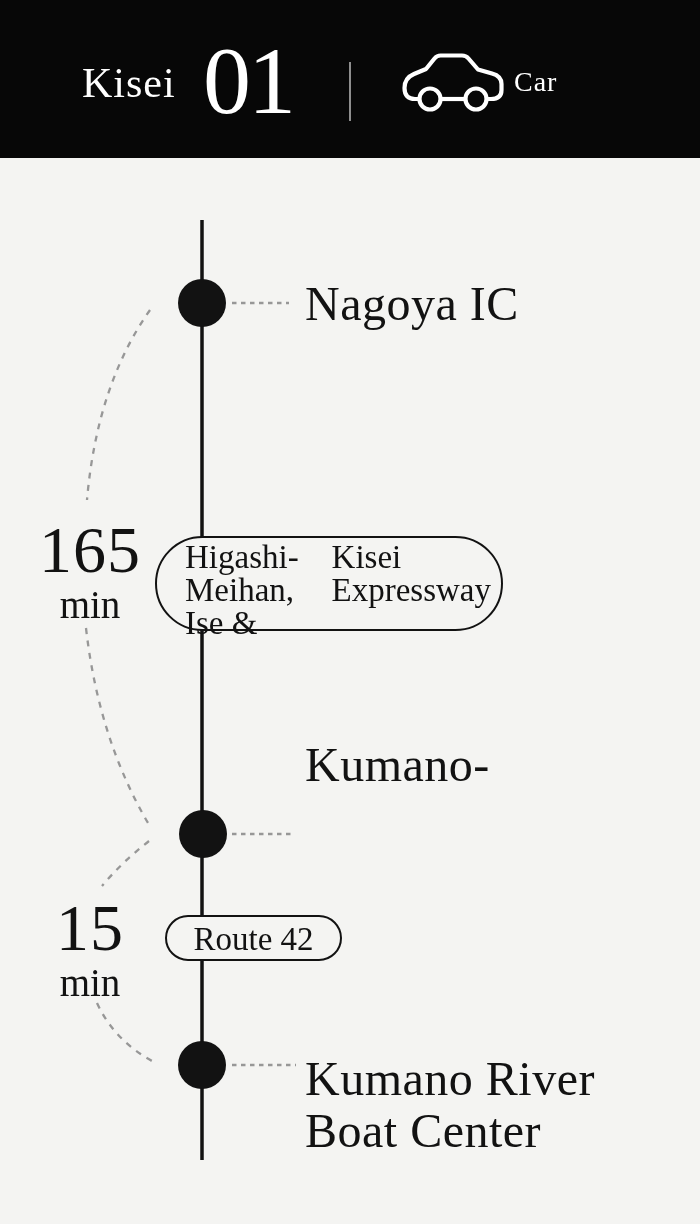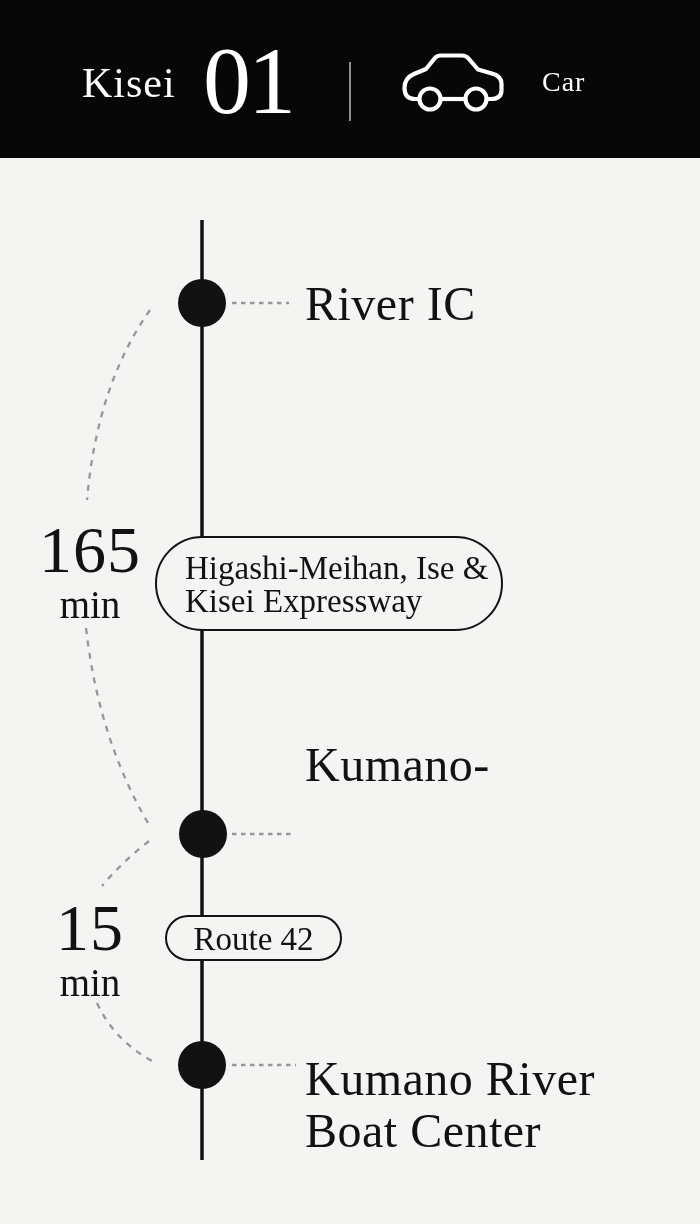--- a/index.html
+++ b/index.html
@@ -17,42 +17,42 @@
   }
   
   .header{
     position:absolute;left:0;top:0;width:700px;height:158px;
     background:var(--header-bg);color:var(--header-fg);
   }
   .route-label{position:absolute;left:82px;top:62px;font-size:42px;line-height:42px;letter-spacing:1px;}
   .route-number{position:absolute;left:203px;top:40px;font-size:96px;line-height:82px;letter-spacing:-3px;}
   .header-divider{position:absolute;left:349px;top:62px;width:2px;height:59px;background:#8e8e8e;}
   .car-icon{position:absolute;left:399px;top:52px;width:108px;height:60px;}
-  .mode-label{position:absolute;left:542px;top:68px;font-size:28px;line-height:28px;letter-spacing:1px;}
+  .mode-label{position:absolute;left:514px;top:68px;font-size:28px;line-height:28px;letter-spacing:1px;}
   
   .graphic{position:absolute;left:0;top:0;width:700px;height:1224px;}
   .rail{stroke:var(--ink);stroke-width:3.5;}
   .dot{fill:var(--ink);}
   .connector{stroke:var(--dash-gray);stroke-width:2.3;stroke-dasharray:4.5 4.5;}
   .arc{fill:none;stroke:var(--dash-gray);stroke-width:2.3;stroke-dasharray:6 6.5;}
   
   .stop-label{position:absolute;left:305px;font-size:48px;line-height:52px;letter-spacing:.5px;white-space:nowrap;}
   .stop-1{top:278px;}
   .stop-2{top:739px;}
   .stop-3{top:1016px;margin-top:37px;}
   
   .duration{position:absolute;left:30px;width:120px;text-align:center;}
   .duration-1{top:521px;}
   .duration-2{top:899px;}
   .duration-value{font-size:66px;line-height:58px;letter-spacing:1px;}
   .duration-unit{font-size:39px;line-height:28px;margin-top:12px;}
   
   .pill{
     position:absolute;box-sizing:border-box;background:var(--page-bg);
-    border:2.5px solid var(--ink);display:flex;flex-direction:column;justify-content:center;
+    border:2.5px solid var(--ink);display:flex;flex-direction:row;justify-content:center;
   }
   .pill-1{left:155px;top:536px;width:348px;height:95px;border-radius:48px;padding:3px 10px 0 28px;}
   .pill-1 .pill-line{font-size:33px;line-height:33px;}
   .pill-2{left:165px;top:915px;width:177px;height:46px;border-radius:32px;align-items:center;padding-top:2px;}
   .pill-2 .pill-line{font-size:33px;line-height:33px;}
 </style>
 </head>
 <body>
 
 <div class="page">
@@ -78,21 +78,21 @@
     <path class="arc" d="M97 1003 Q114 1040 152 1061"></path>
     <line class="connector" x1="232" y1="303" x2="289" y2="303"></line>
     <line class="connector" x1="232" y1="834" x2="292" y2="834"></line>
     <line class="connector" x1="232" y1="1065" x2="296" y2="1065"></line>
     <circle class="dot" cx="202" cy="303" r="24"></circle>
     <circle class="dot" cx="203" cy="834" r="24"></circle>
     <circle class="dot" cx="202" cy="1065" r="24"></circle>
   </svg>
 
   <div class="stop-label stop-1">
-    <div>River IC</div>
+    <div>Nagoya IC</div>
   </div>
 
   <div class="duration duration-1">
     <div class="duration-value">165</div>
     <div class="duration-unit">min</div>
   </div>
 
   <div class="pill pill-1">
     <div class="pill-line">Higashi-Meihan, Ise &amp;</div>
     <div class="pill-line">Kisei Expressway</div>

